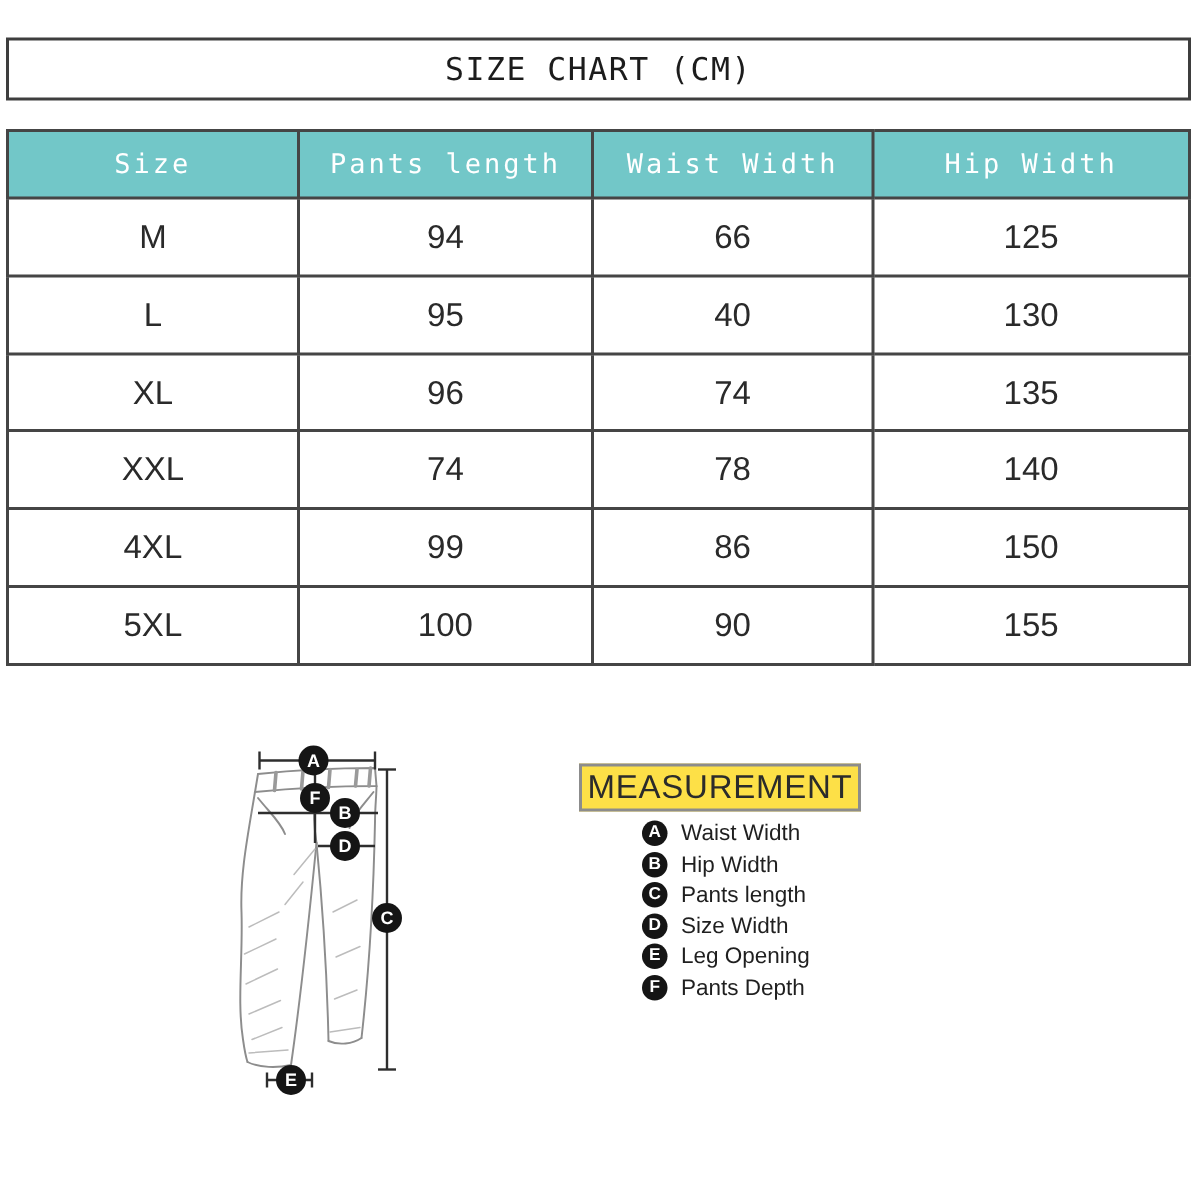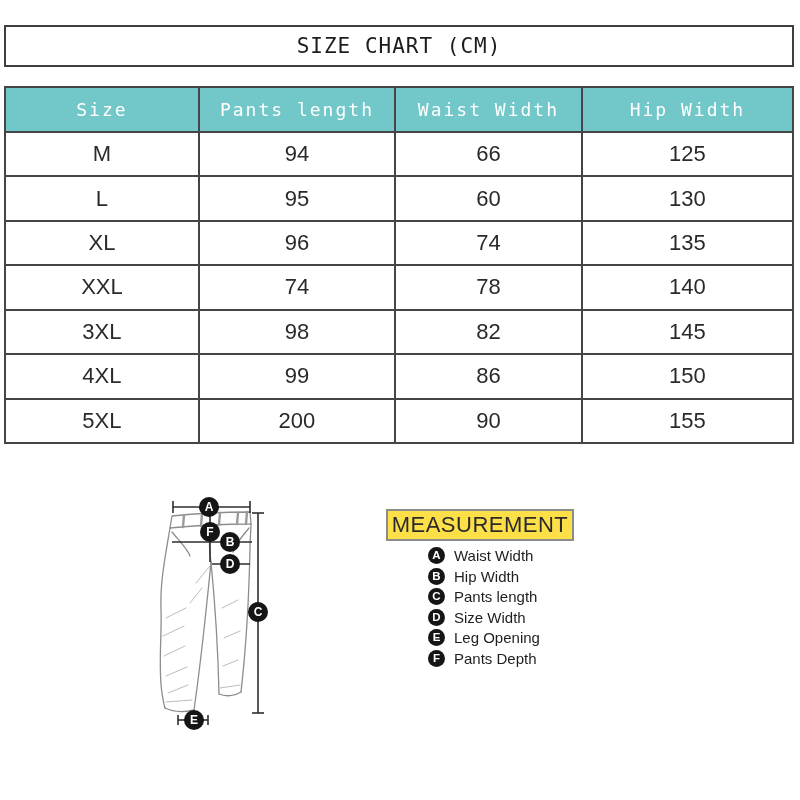--- a/index.html
+++ b/index.html
@@ -92,50 +92,44 @@
     <tbody>
       <tr>
         <td>M</td>
         <td>94</td>
         <td>66</td>
         <td>125</td>
       </tr>
       <tr>
         <td>L</td>
         <td>95</td>
-        <td>60</td>
+        <td>40</td>
         <td>130</td>
       </tr>
       <tr>
         <td>XL</td>
         <td>96</td>
         <td>74</td>
         <td>135</td>
       </tr>
       <tr>
         <td>XXL</td>
         <td>74</td>
         <td>78</td>
         <td>140</td>
       </tr>
       <tr>
-        <td>3XL</td>
-        <td>98</td>
-        <td>82</td>
-        <td>145</td>
-      </tr>
-      <tr>
         <td>4XL</td>
         <td>99</td>
         <td>86</td>
         <td>150</td>
       </tr>
       <tr>
         <td>5XL</td>
-        <td>200</td>
+        <td>100</td>
         <td>90</td>
         <td>155</td>
       </tr>
     </tbody>
   </table>
 
   <svg class="pants-diagram" viewBox="0 0 280 272">
 
     <g>
 

